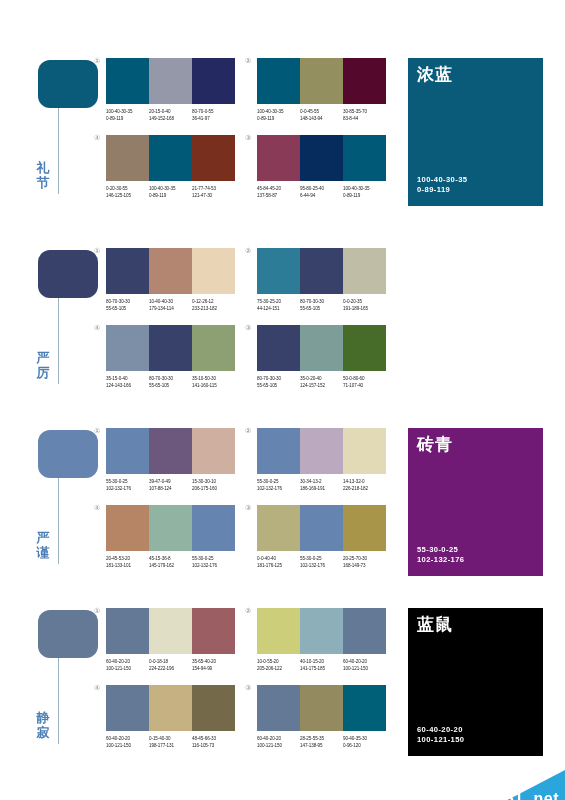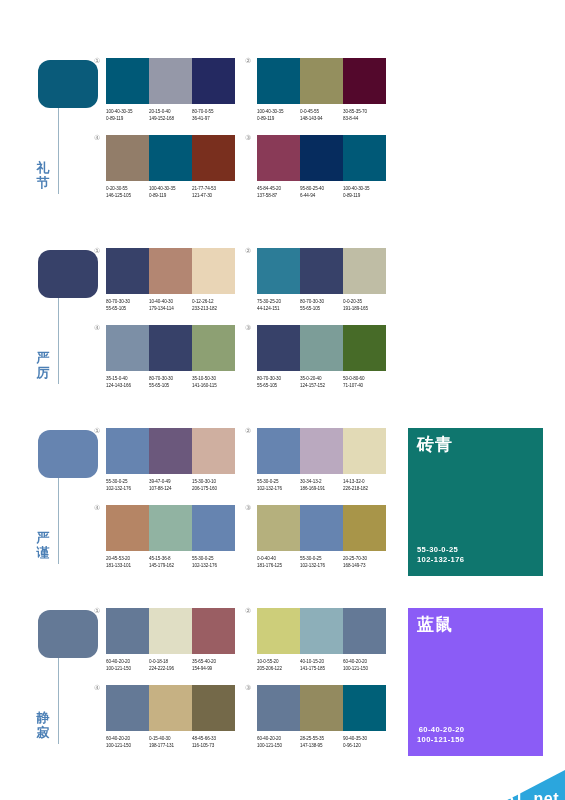--- a/index.html
+++ b/index.html
@@ -175,20 +175,27 @@
                 </div>
               <div class="c">
                   <b>100-40-30-35</b>
                   <b>0-89-119</b>
                 </div>
             </div>
           </div>
         </div>
       </div>
 
+      <div class="feature" style="background: rgb(10, 91, 122);">
+        <div class="fname">浓蓝</div>
+        <div class="fcode">
+          <b>100-40-30-35</b>
+          <b>0-89-119</b>
+        </div>
+      </div>
     </div>
   </div>
 
   <div class="section">
     <div class="sec-inner">
       <div class="tab-wrap">
         <div class="tab" style="background: rgb(55, 65, 105);"></div>
       </div>
       <div class="tab-line"></div>
       <div class="tab-label">
@@ -393,21 +400,21 @@
                 </div>
               <div class="c">
                   <b>20-25-70-30</b>
                   <b>168-149-73</b>
                 </div>
             </div>
           </div>
         </div>
       </div>
 
-      <div class="feature" style="background: #0f766e;">
+      <div class="feature" style="background: #701a75;">
         <div class="fname">砖青</div>
         <div class="fcode">
           <b>55-30-0-25</b>
           <b>102-132-176</b>
         </div>
       </div>
     </div>
   </div>
 
   <div class="section">
@@ -509,21 +516,21 @@
                 </div>
               <div class="c">
                   <b>90-40-35-30</b>
                   <b>0-96-120</b>
                 </div>
             </div>
           </div>
         </div>
       </div>
 
-      <div class="feature" style="background: #8b5cf6; text-align: right;">
+      <div class="feature" style="background: #000000;">
         <div class="fname">蓝鼠</div>
         <div class="fcode">
           <b>60-40-20-20</b>
           <b>100-121-150</b>
         </div>
       </div>
     </div>
   </div>
 
   <div class="watermark">

